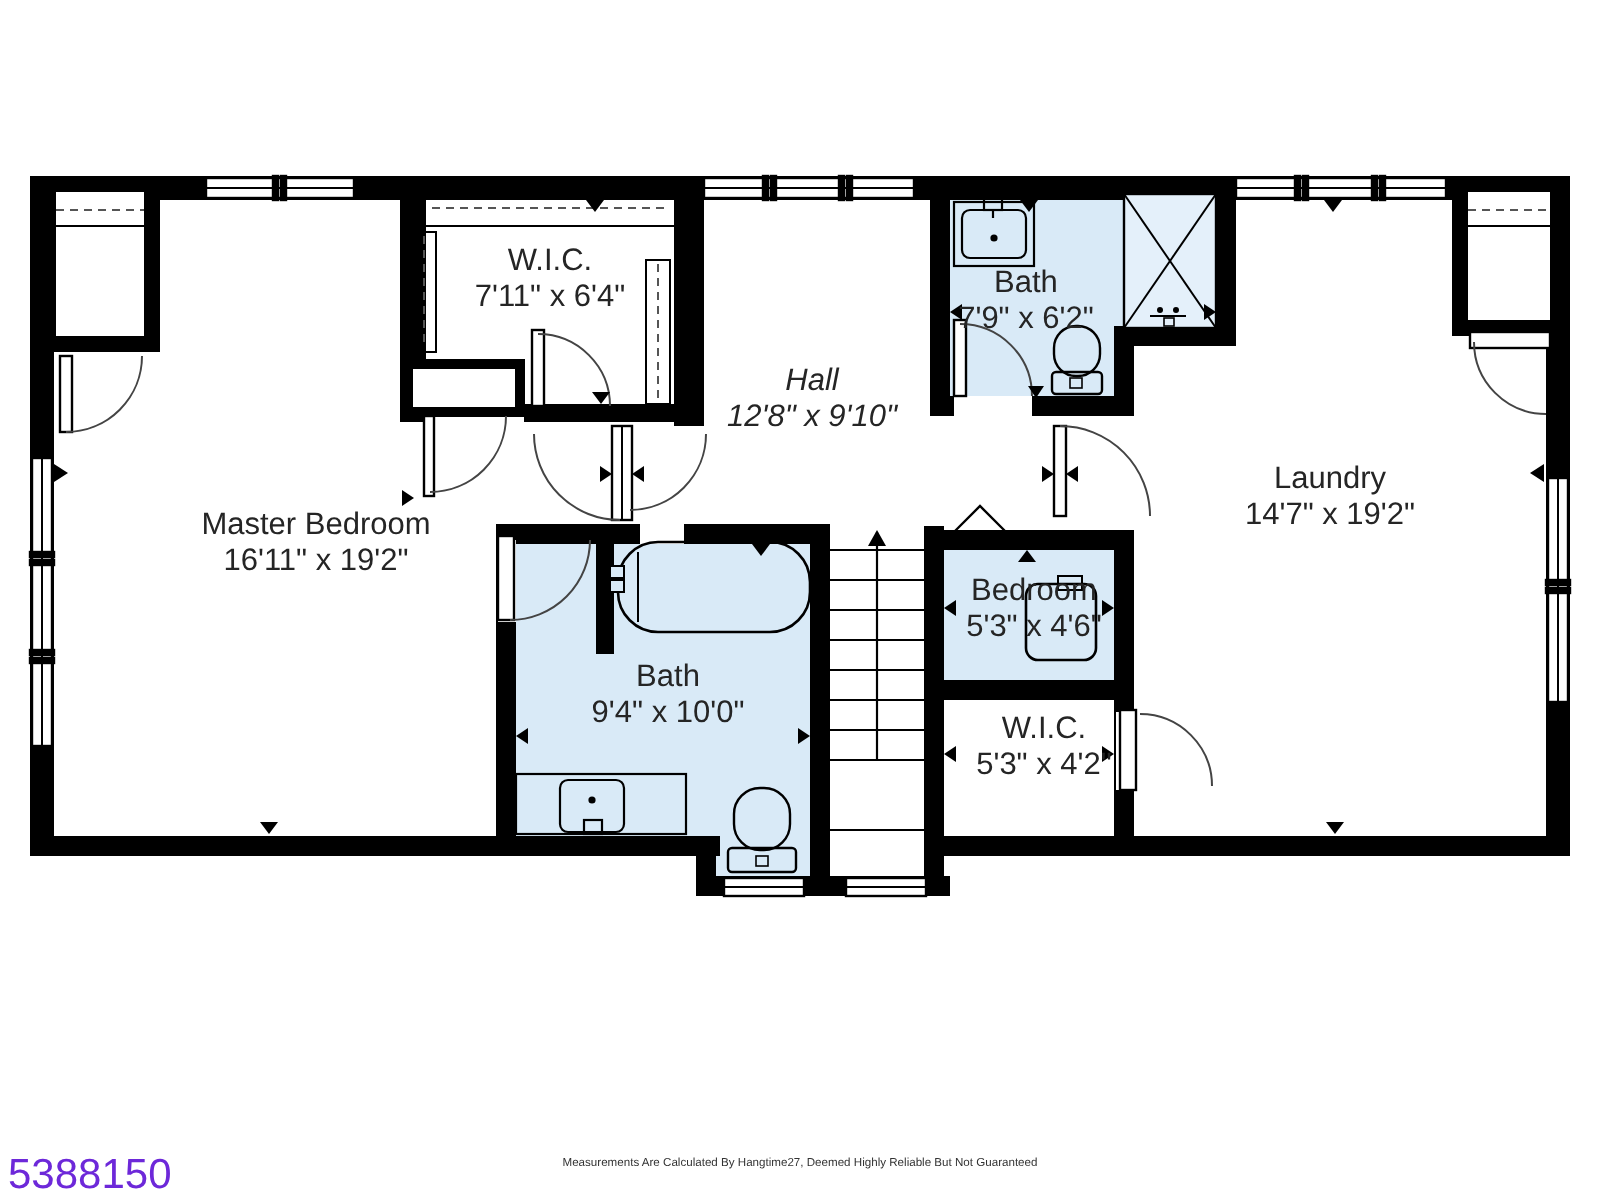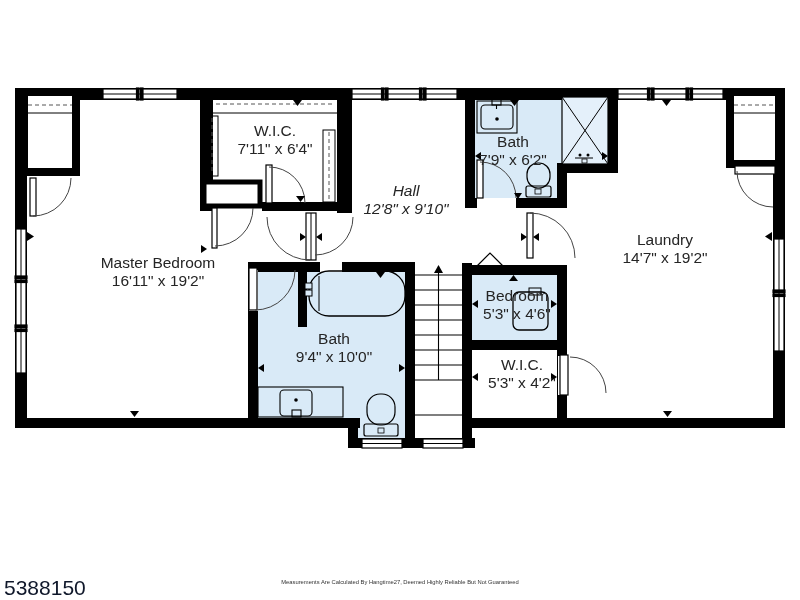--- a/index.html
+++ b/index.html
@@ -3,21 +3,21 @@
 <meta charset="utf-8">
 <style>
   html,body{margin:0;padding:0;background:#fff;}
   #page{position:relative;width:800px;height:600px;background:#fff;overflow:hidden;
         font-family:"Liberation Sans",sans-serif;}
   #plan-svg{position:absolute;left:0;top:0;}
   .room-label{position:absolute;transform:translate(-50%,-50%);text-align:center;
               font-size:15.5px;line-height:18px;color:#252525;white-space:nowrap;}
   .room-label .rname{display:block;}
   .room-label .rdims{display:block;}
-  #mls-number{position:absolute;left:4px;top:576px;font-size:21px;color:#0f172a;}
+  #mls-number{position:absolute;left:4px;top:576px;font-size:21px;color:#6d28d9;}
   #disclaimer{position:absolute;left:400px;top:579px;transform:translateX(-50%);
               font-size:5.8px;color:#333;white-space:nowrap;}
 </style>
 </head>
 <body>
 
 <div id="page">
 
 <svg id="plan-svg" width="800" height="600" viewBox="0 0 800 600">
 

